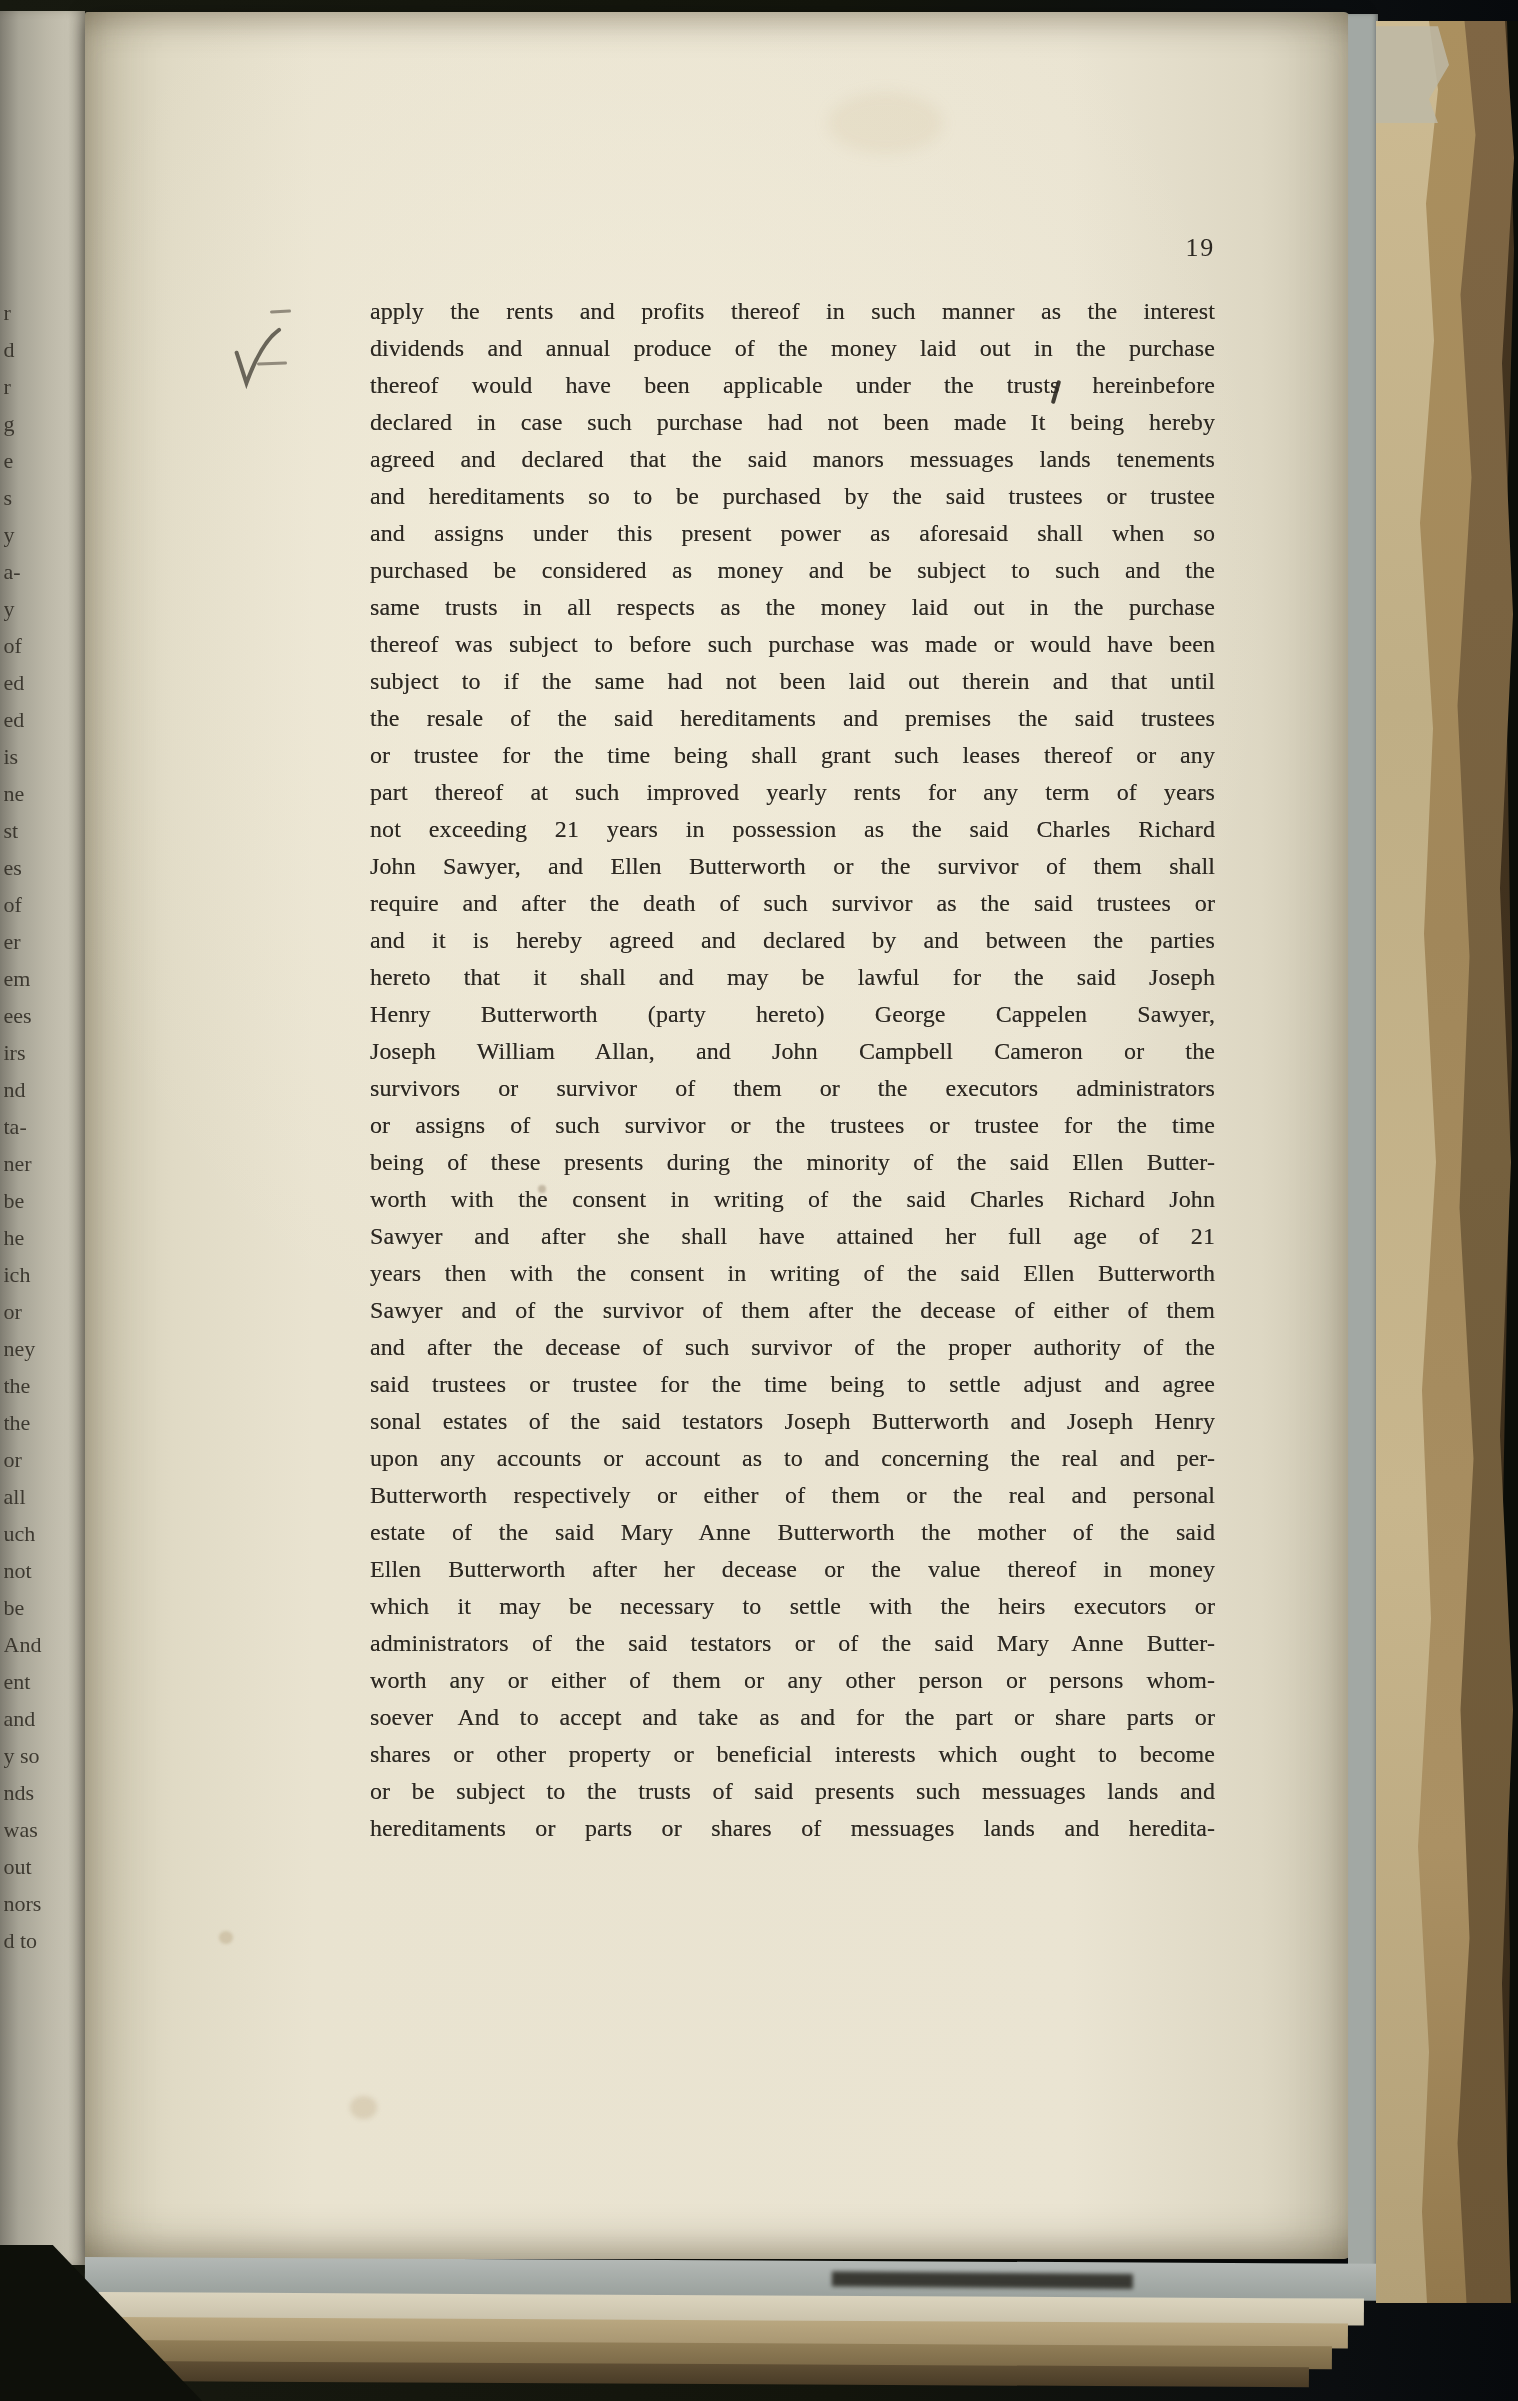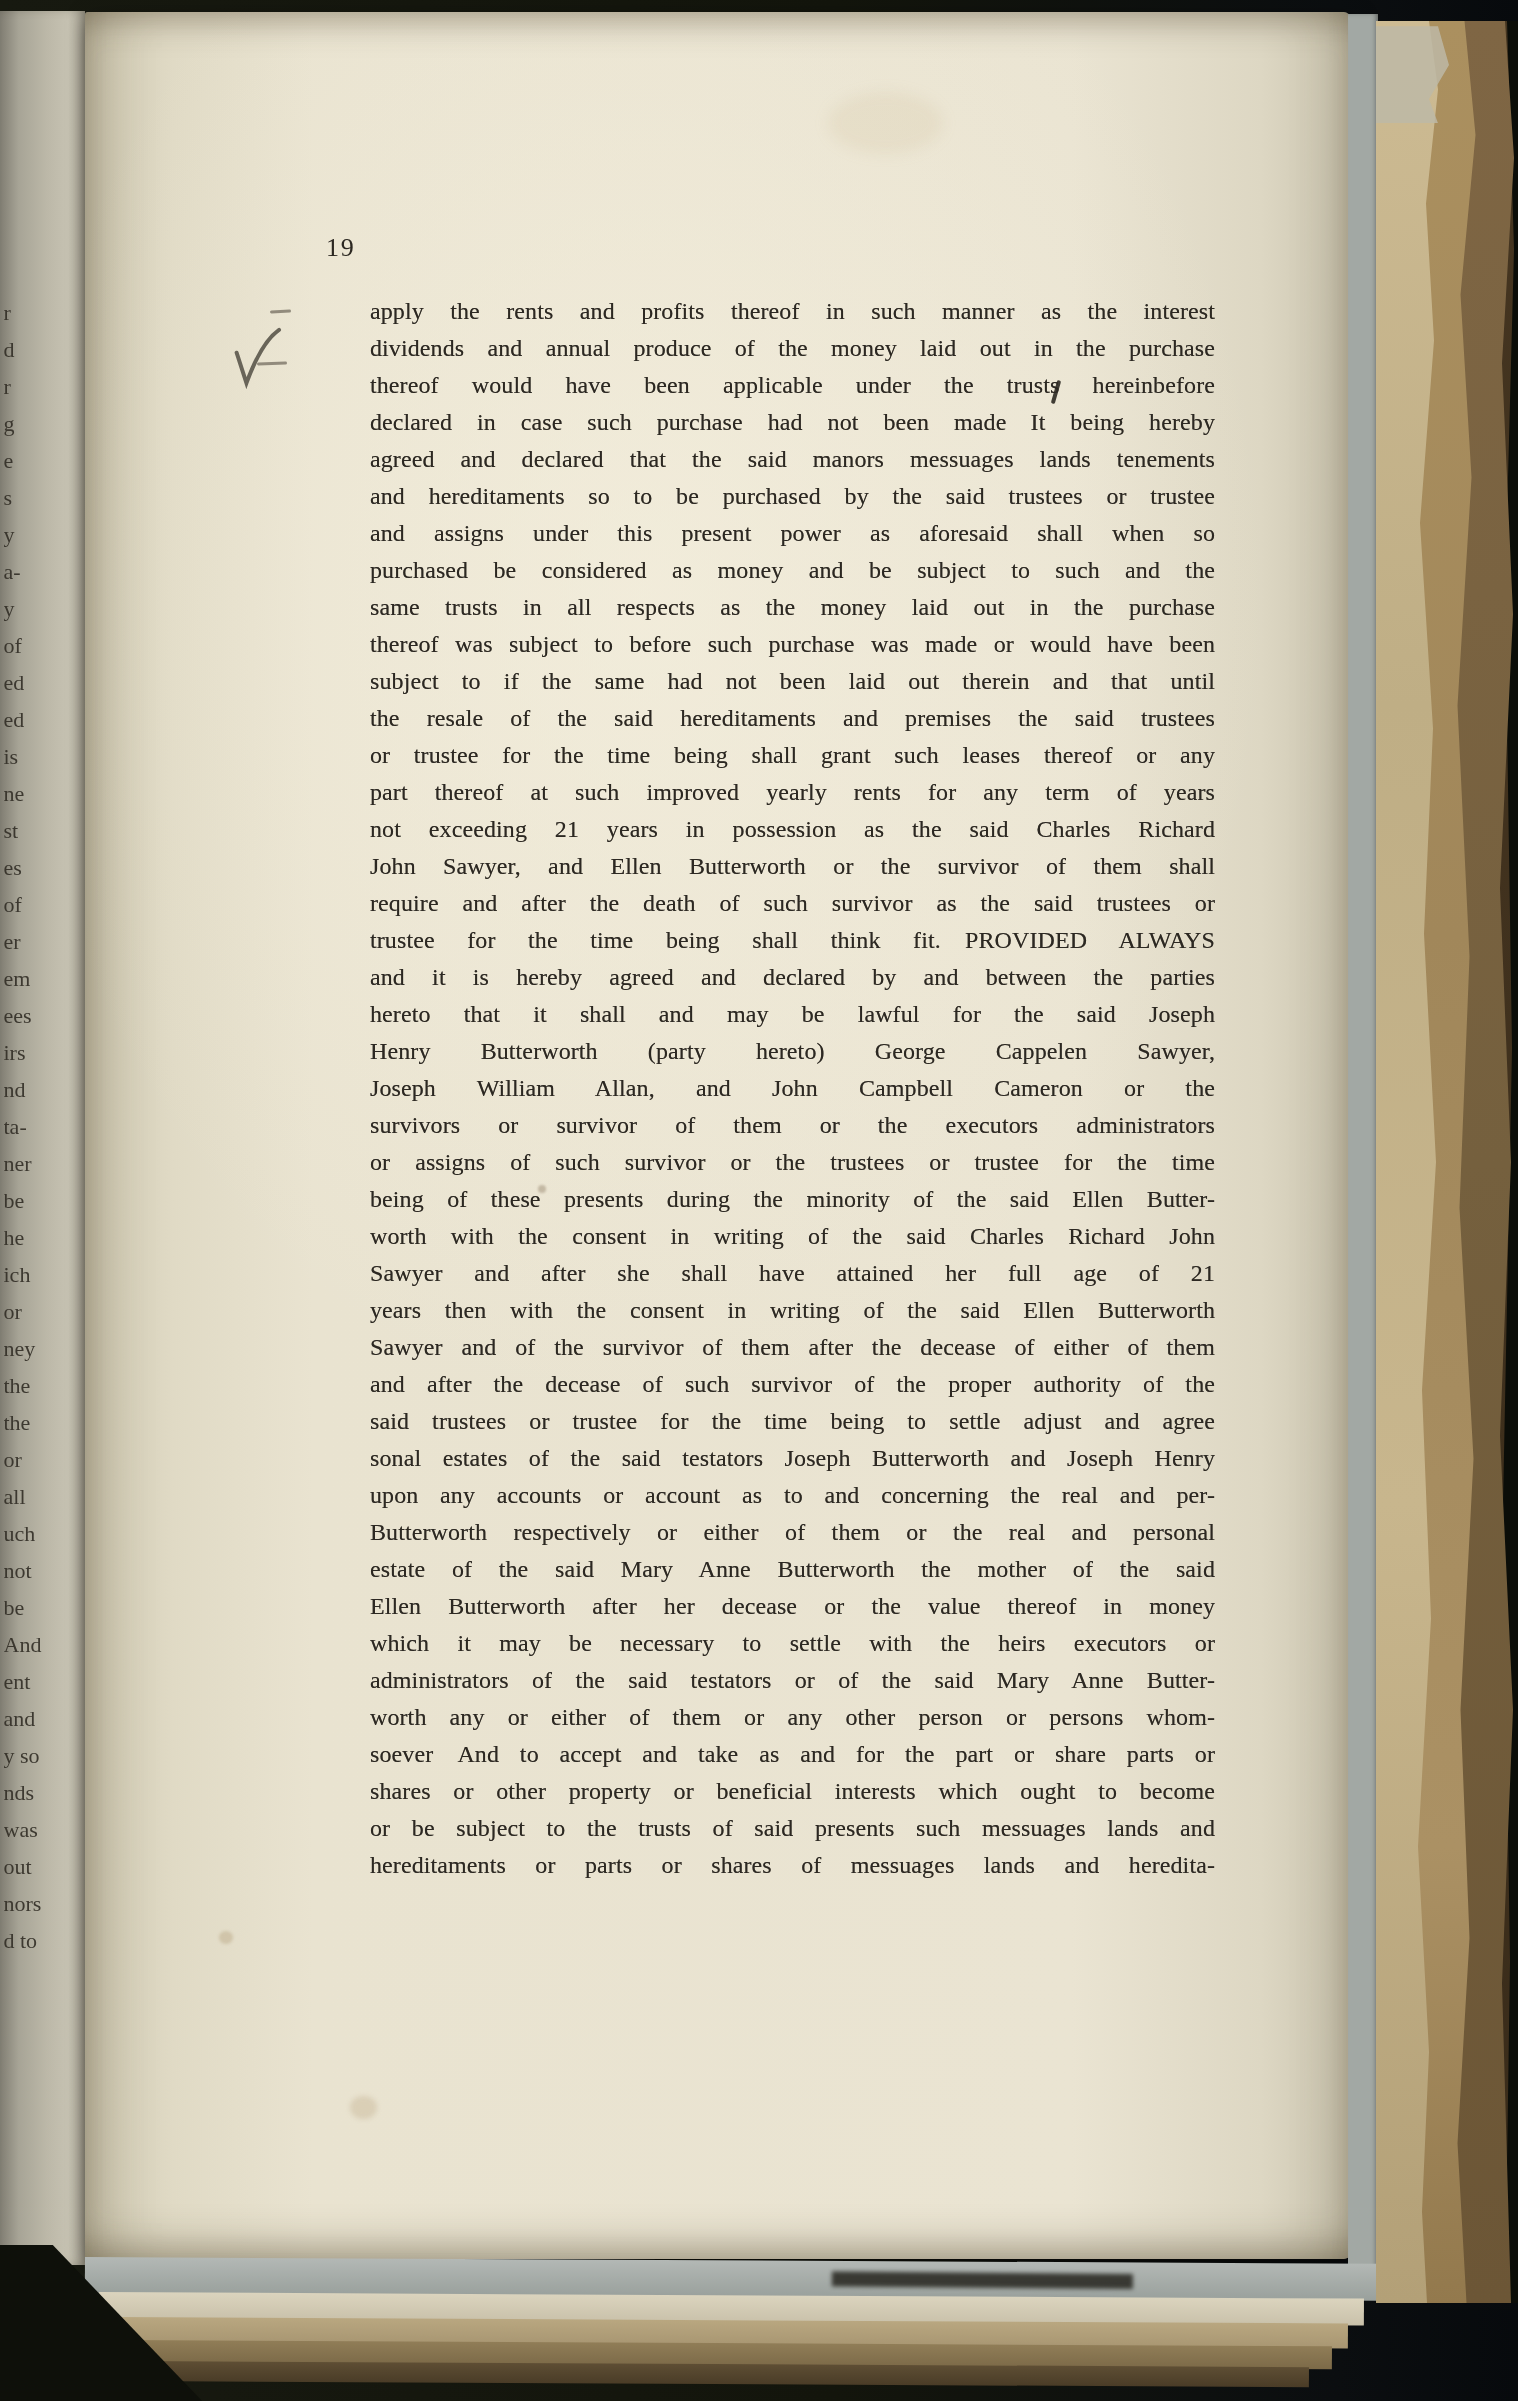--- a/index.html
+++ b/index.html
@@ -30,21 +30,21 @@
       #e7e1ce;
     box-shadow:
       inset 0 28px 37px -23px rgba(70,58,34,.40),
       inset 0 -34px 42px -25px rgba(70,58,34,.42),
       inset 41px 0 58px -34px rgba(70,58,34,.35),
       inset -37px 0 53px -32px rgba(70,58,34,.28),
       5.3px 8.8px 21px rgba(0,0,0,.55);
   }
   .page-number{
     position:absolute;left:241px;top:221px;width:889px;
-    text-align:left;font-size:26px;letter-spacing:1.8px;color:#2c2822;
+    text-align:right;font-size:26px;letter-spacing:1.8px;color:#2c2822;
   }
   .textblock{
     position:absolute;left:241px;top:281px;width:889px;
     font-size:24px;line-height:37px;color:#2c2822;letter-spacing:0.1px;
     text-shadow:0 0 0.4px rgba(44,40,34,.55);
   }
   .line{text-align:justify;text-align-last:justify;height:37px;overflow:hidden;margin-left:44px;}
   
   .checkmark{position:absolute;left:147px;top:310px;transform:rotate(10deg);opacity:.8;}
   .pencil-dash{position:absolute;height:2.7px;background:rgba(72,66,55,.55);border-radius:1.8px;}
@@ -170,21 +170,20 @@
         <div class="line">purchased be considered as money and be subject to such and the</div>
         <div class="line">same trusts in all respects as the money laid out in the purchase</div>
         <div class="line">thereof was subject to before such purchase was made or would have been</div>
         <div class="line">subject to if the same had not been laid out therein and that until</div>
         <div class="line">the resale of the said hereditaments and premises the said trustees</div>
         <div class="line">or trustee for the time being shall grant such leases thereof or any</div>
         <div class="line">part thereof at such improved yearly rents for any term of years</div>
         <div class="line">not exceeding 21 years in possession as the said Charles Richard</div>
         <div class="line">John Sawyer, and Ellen Butterworth or the survivor of them shall</div>
         <div class="line">require and after the death of such survivor as the said trustees or</div>
-        <div class="line">trustee for the time being shall think fit.  PROVIDED ALWAYS</div>
         <div class="line">and it is hereby agreed and declared by and between the parties</div>
         <div class="line">hereto that it shall and may be lawful for the said Joseph</div>
         <div class="line">Henry Butterworth (party hereto) George Cappelen Sawyer,</div>
         <div class="line">Joseph William Allan, and John Campbell Cameron or the</div>
         <div class="line">survivors or survivor of them or the executors administrators</div>
         <div class="line">or assigns of such survivor or the trustees or trustee for the time</div>
         <div class="line">being of these presents during the minority of the said Ellen Butter-</div>
         <div class="line">worth with the consent in writing of the said Charles Richard John</div>
         <div class="line">Sawyer and after she shall have attained her full age of 21</div>
         <div class="line">years then with the consent in writing of the said Ellen Butterworth</div>

